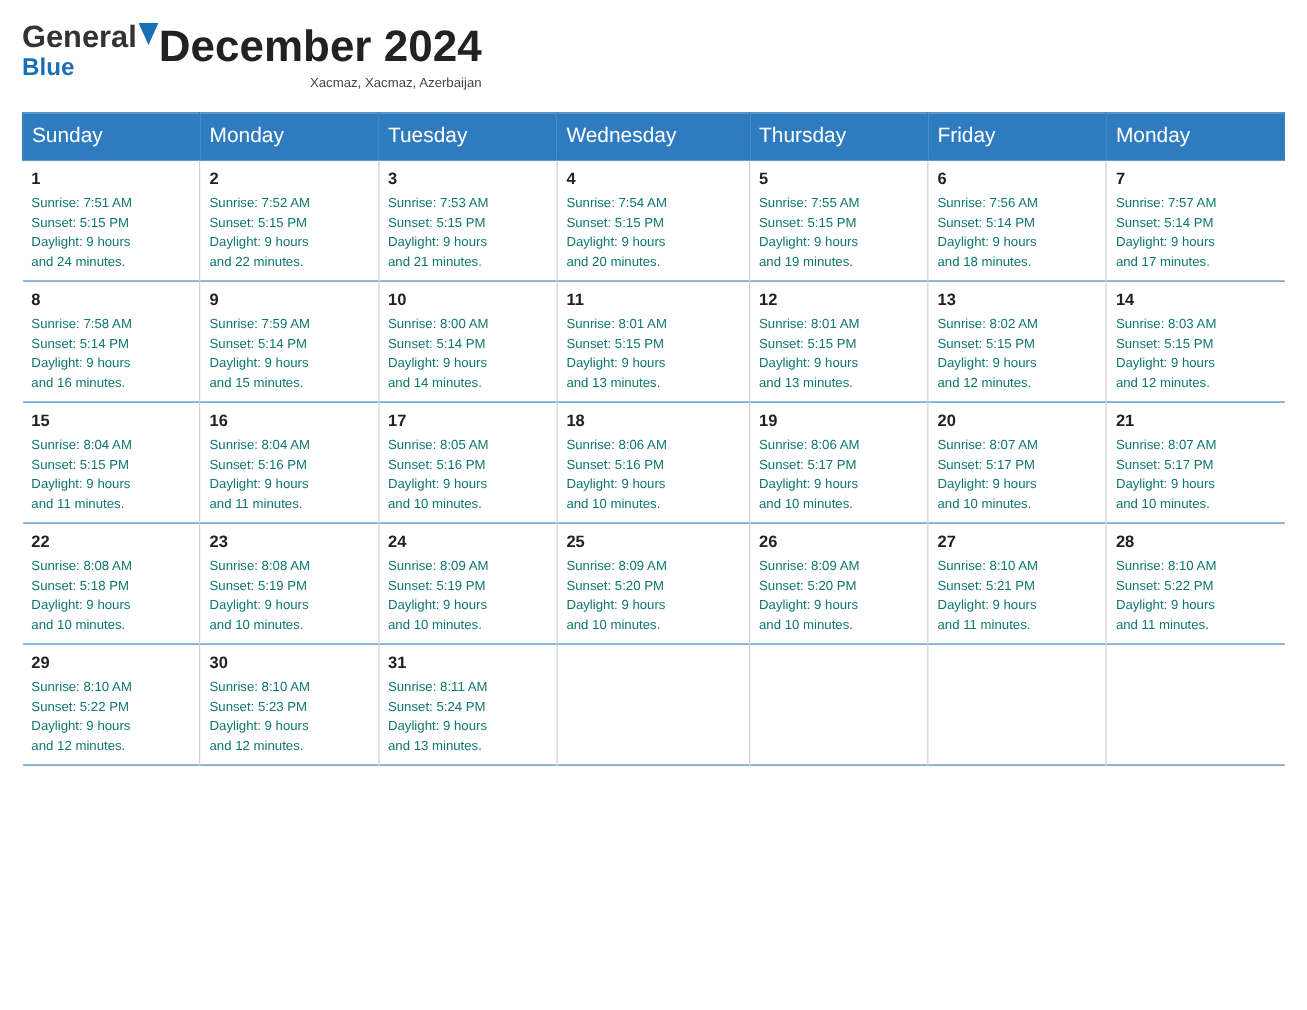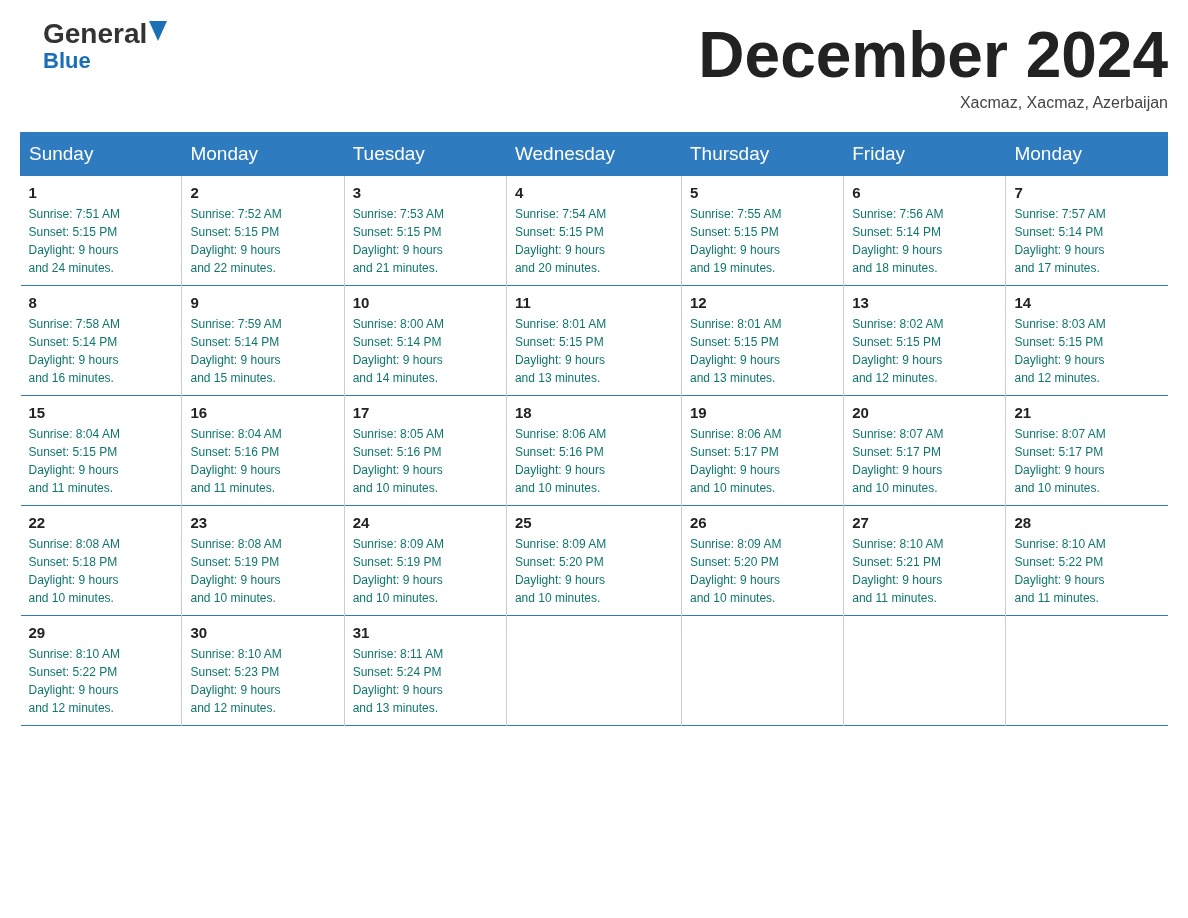--- a/index.html
+++ b/index.html
@@ -5,24 +5,22 @@
     * { margin: 0; padding: 0; box-sizing: border-box; }
     body {
       font-family: Arial, sans-serif;
       background: #fff;
       width: 1188px;
       min-height: 918px;
       padding: 20px;
     }
     .header-section {
       display: flex;
-      justify-content: space-between;
       align-items: flex-start;
       margin-bottom: 20px;
-      margin-left: 23px;
     }
     .logo-area {
       display: flex;
       flex-direction: column;
       align-items: flex-start;
     }
     .logo-text {
       font-size: 28px;
       font-weight: bold;
       color: #333;
@@ -30,27 +28,27 @@
     }
     .logo-line2 {
       font-size: 22px;
       color: #1a6fb5;
       font-weight: bold;
     }
     .title-area {
       text-align: right;
     }
     .month-title {
-      font-size: 64px;
+      font-size: 40px;
       font-weight: bold;
       color: #222;
       line-height: 1.1;
     }
     .location-title {
-      font-size: 16px;
+      font-size: 12px;
       color: #444;
       margin-top: 4px;
     }
     table {
       width: 100%;
       border-collapse: collapse;
       font-size: 13px;
     }
     thead tr {
       background-color: #2e7bbf;

